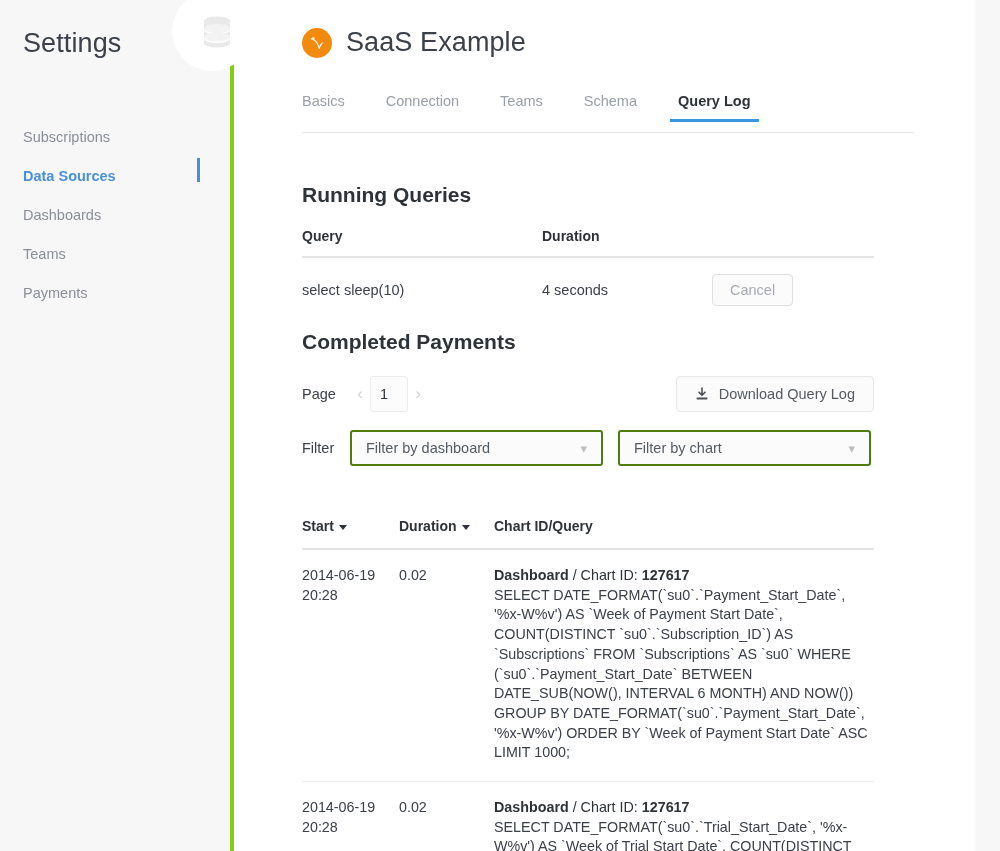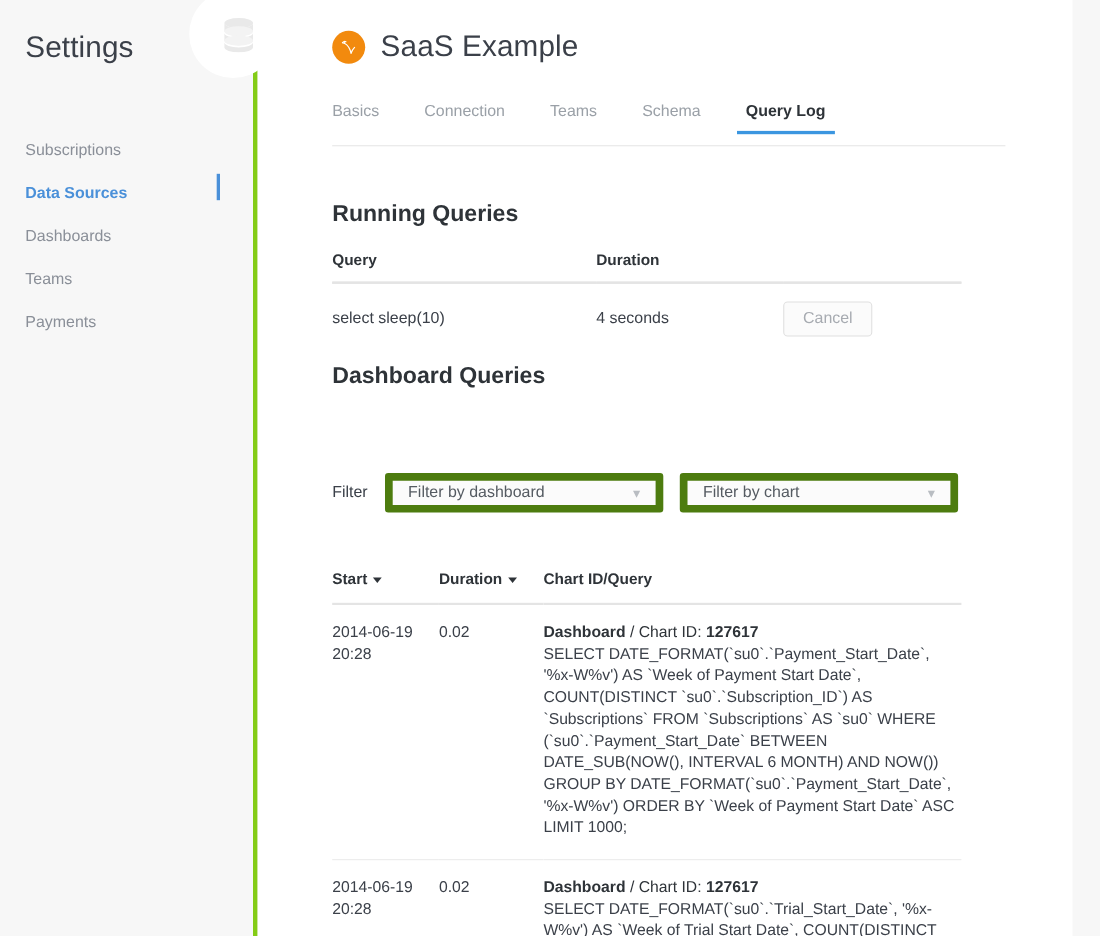--- a/index.html
+++ b/index.html
@@ -242,21 +242,21 @@
     left: 302px; top: 430px;
     width: 572px;
     height: 36px;
     display: flex;
     align-items: center;
   }
   .select-box {
     position: relative;
     height: 36px;
     background: #fbfbfb;
-    border: 7px solid #4d7c0f;
+    border: 2px solid #4d7c0f;
     border-radius: 3px;
     display: flex;
     align-items: center;
     padding: 0 14px;
     font-size: 14.5px;
     color: #555b62;
     cursor: pointer;
   }
   #sel-dashboard { width: 253px; }
   #sel-chart { width: 253px; margin-left: 15px; }
@@ -392,22 +392,37 @@
       <tr>
         <td>select sleep(10)</td>
         <td>4 seconds</td>
         <td>
           <span class="btn-cancel">Cancel</span>
         </td>
       </tr>
     </tbody>
   </table>
 
-  <div class="section-title" id="completed-title">Dashboard Queries</div>
-
+  <div class="section-title" id="completed-title">Completed Payments</div>
+
+  <div class="page-row">
+    <span class="ctrl-label">Page</span>
+    <div class="pager">
+      <span class="pager-arrow">‹</span>
+      <input class="page-input" type="text" value="1" style="">
+      <span class="pager-arrow">›</span>
+    </div>
+    <div class="btn-download">
+      <svg width="14" height="14" viewBox="0 0 14 14">
+        <path d="M7 1 L7 7.4 M4 5.2 L7 8.3 L10 5.2" stroke="#4a4f55" stroke-width="1.6" fill="none" stroke-linecap="round" stroke-linejoin="round"></path>
+        <rect x="1.6" y="10.4" width="10.8" height="2.1" rx="0.4" fill="#4a4f55"></rect>
+      </svg>
+      <span>Download Query Log</span>
+    </div>
+  </div>
 
   <div class="filter-row">
     <span class="ctrl-label">Filter</span>
     <div class="select-box" id="sel-dashboard">
       <span>Filter by dashboard</span>
       <span class="chev">▾</span>
     </div>
     <div class="select-box" id="sel-chart">
       <span>Filter by chart</span>
       <span class="chev">▾</span>

